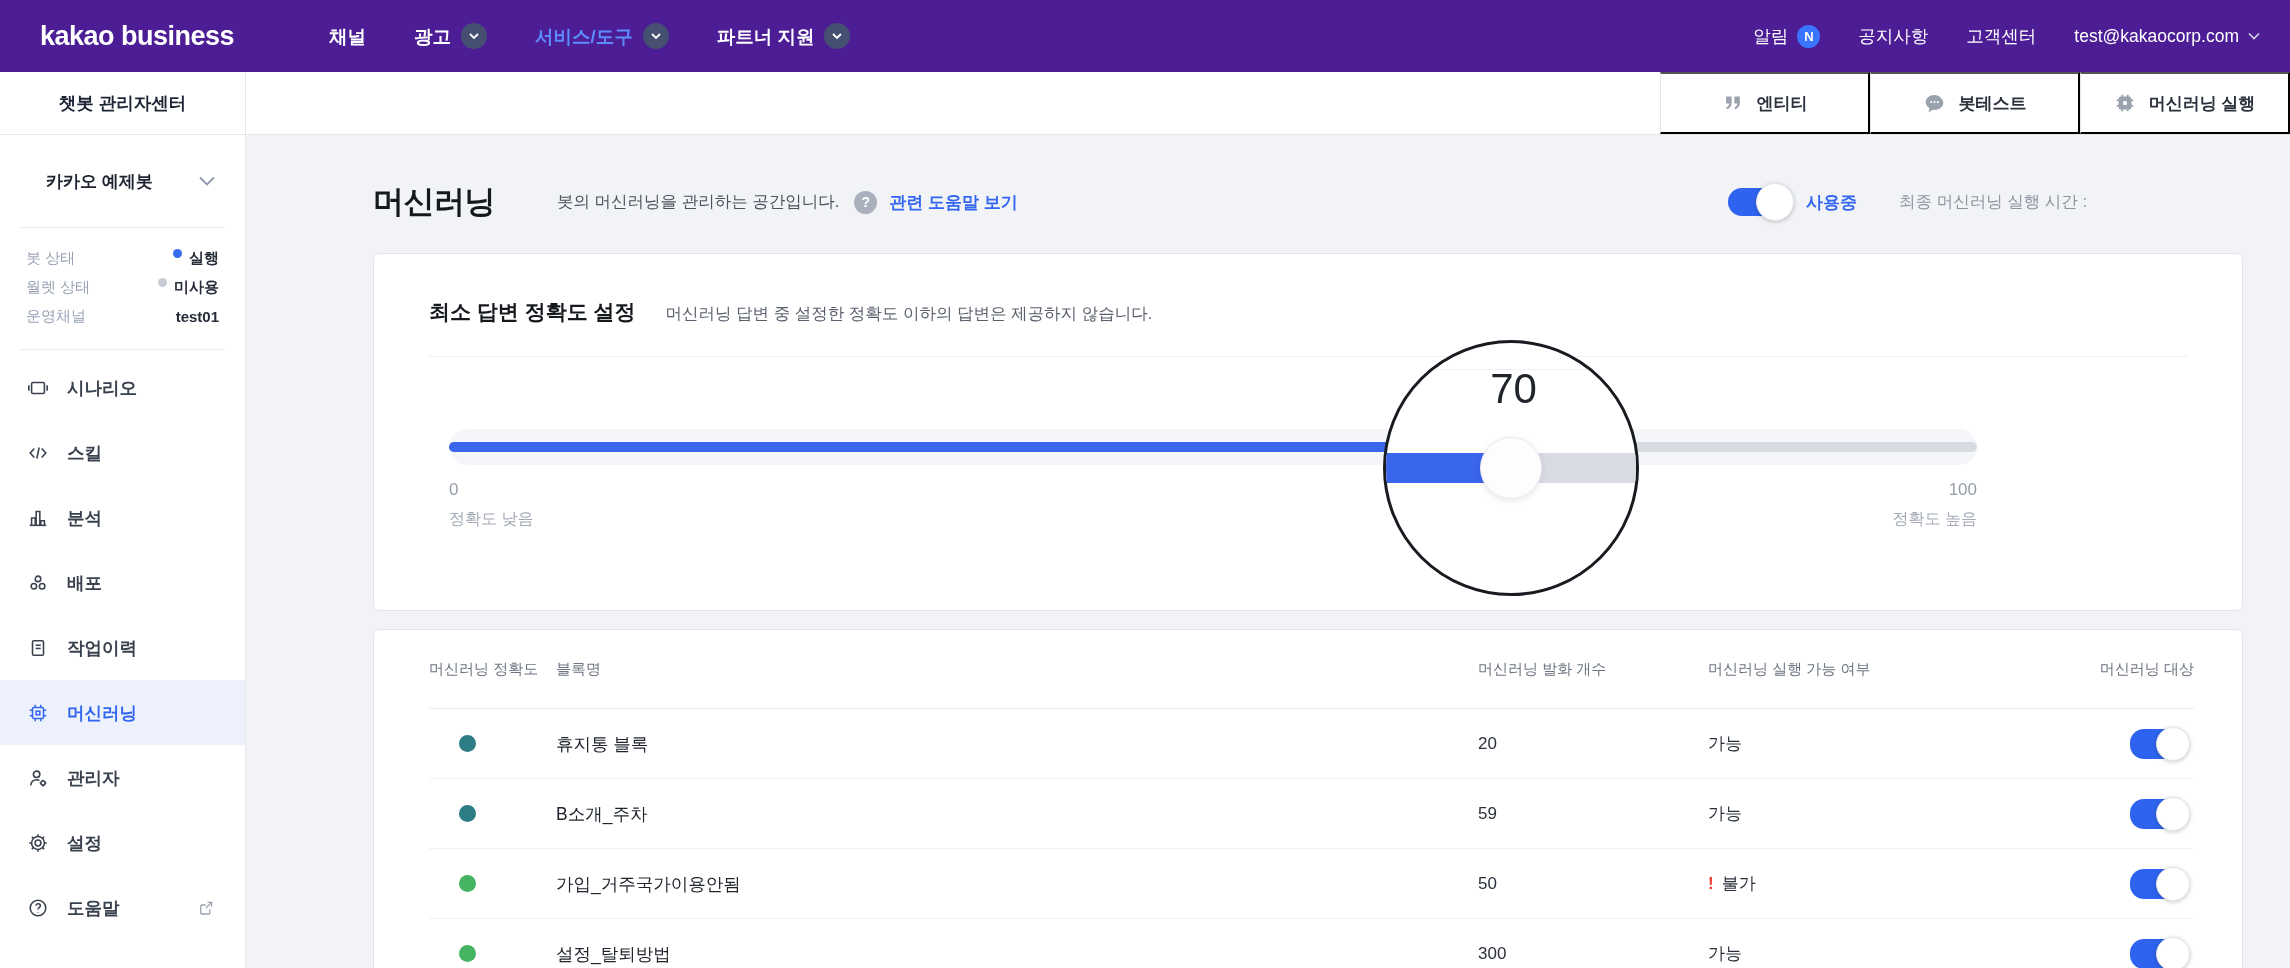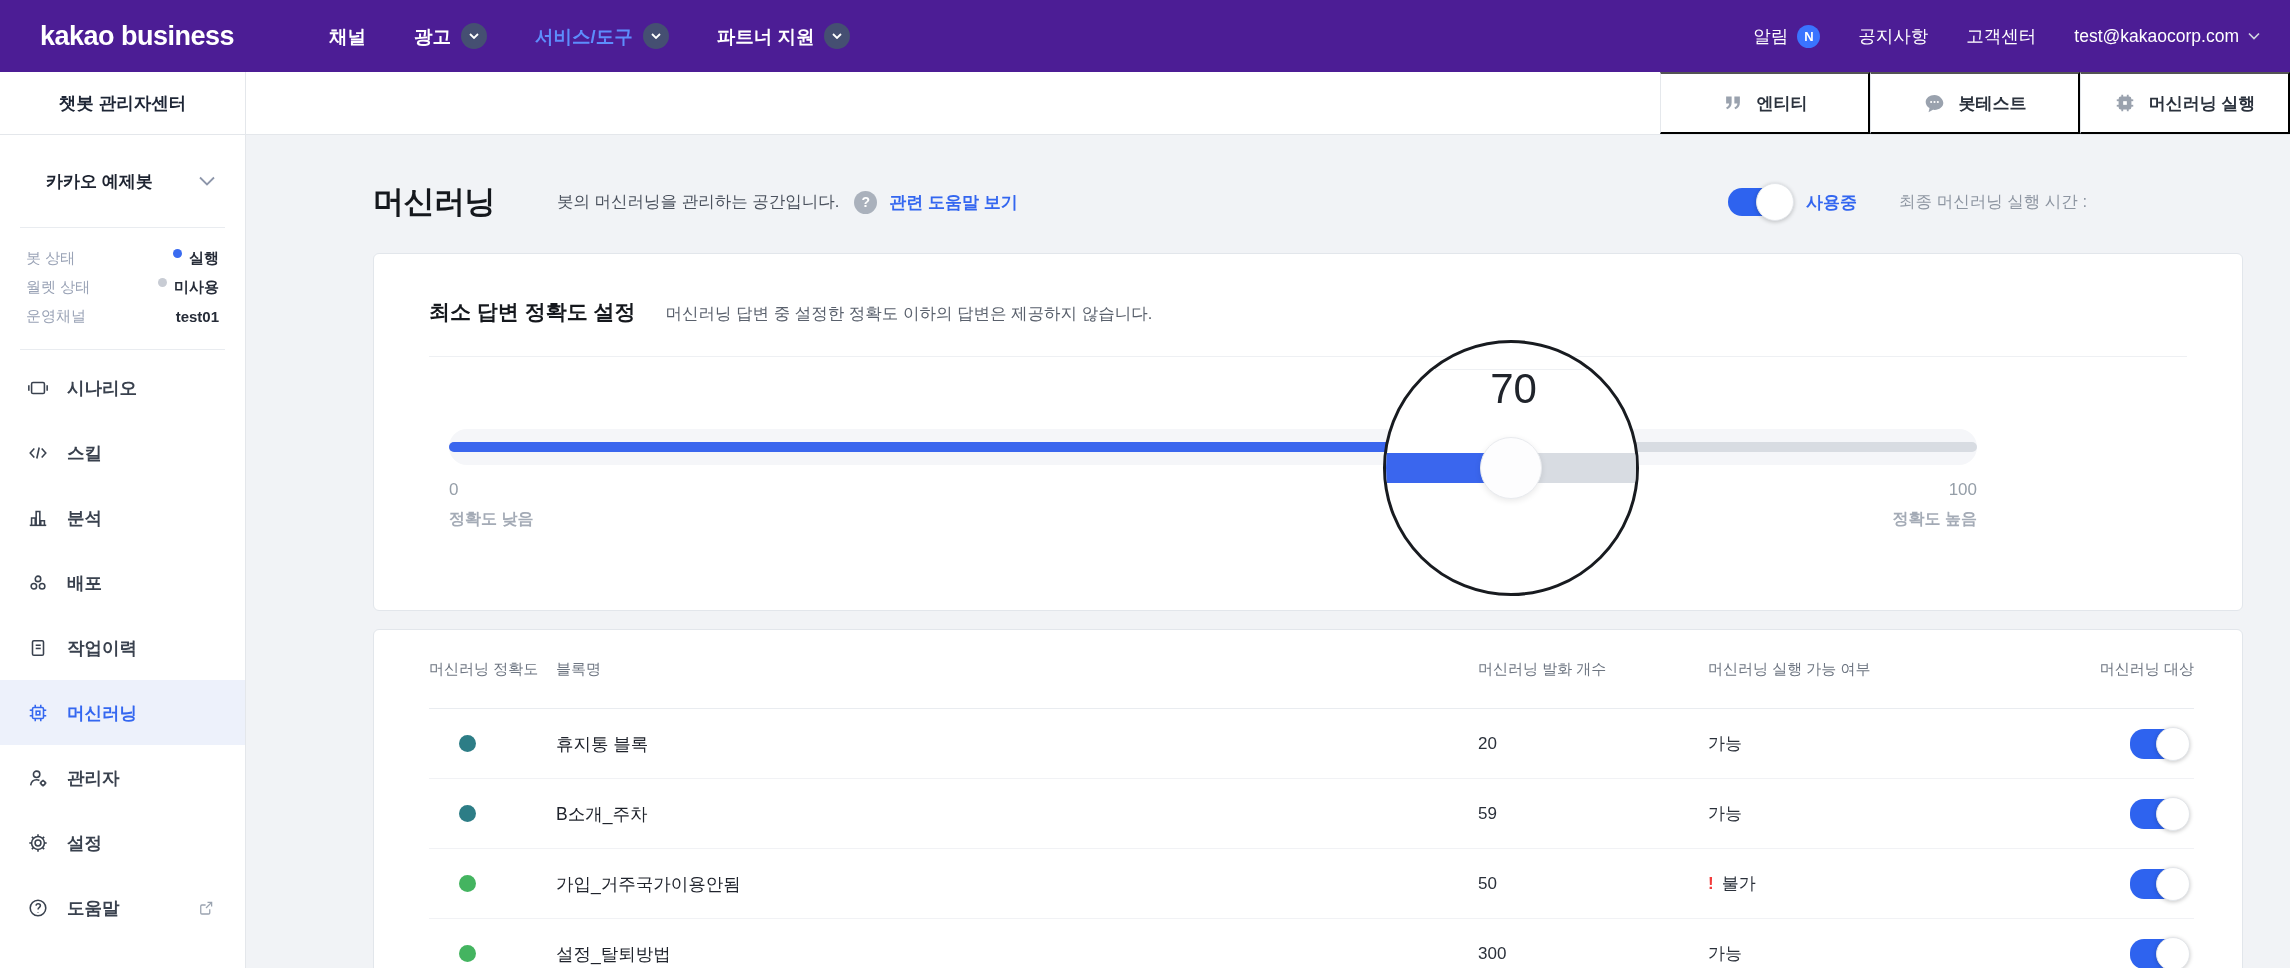--- a/index.html
+++ b/index.html
@@ -70,21 +70,21 @@
   .card-title { font-size:21px; font-weight:700; color:#15181d; }
   .card-desc { margin-left:30px; font-size:16.5px; color:#59606c; }
   .card-divider { border-top:1px solid #eef0f3; margin-top:30px; }
 
   .slider-wrap { position:relative; margin:85px 0 0 20px; width:1528px; }
   .slider-halo { position:absolute; left:0; right:0; top:-13px; height:36px; border-radius:18px; background:#f5f6f9; }
   .slider-track { position:relative; height:10px; border-radius:6px; background:#d8dce2; cursor:pointer; }
   .slider-fill { position:absolute; left:0; top:0; bottom:0; width:70%; border-radius:6px; background:#3a66ee; }
   .slider-labels { display:flex; justify-content:space-between; margin-top:28px; }
   .sl-num { font-size:17px; color:#959ea8; }
-  .sl-cap { font-size:16px; color:#a4abb6; margin-top:9px;font-weight:bold; }
+  .sl-cap { font-size:16px; color:#a4abb6; margin-top:9px; }
   .sl-right { text-align:right; }
 
   .lens { position:absolute; left:1009px; top:86px; width:256px; height:256px; border:3px solid #181b20; border-radius:50%; background:#fff; overflow:hidden; }
   .lens-line { position:absolute; left:0; right:0; top:26px; border-top:1px solid #eef0f3; }
   .lens-value { position:absolute; top:22px; left:5px; right:0; text-align:center; font-size:42px; color:#20242b; }
   .lens-track-blue { position:absolute; left:0; top:110px; width:128px; height:30px; background:#3a66ee; }
   .lens-track-gray { position:absolute; left:128px; right:0; top:110px; height:30px; background:#d8dce2; }
   .lens-handle { position:absolute; left:94px; top:94px; width:62px; height:62px; border-radius:50%; background:#fdfdfe; border:1px solid #e8eaee; box-shadow:0 2px 6px rgba(0,0,0,0.09); cursor:pointer; }
 
   .card.table-card { margin-top:18px; height:420px; padding:0 48px 0 55px; border-radius:6px 6px 0 0; }

